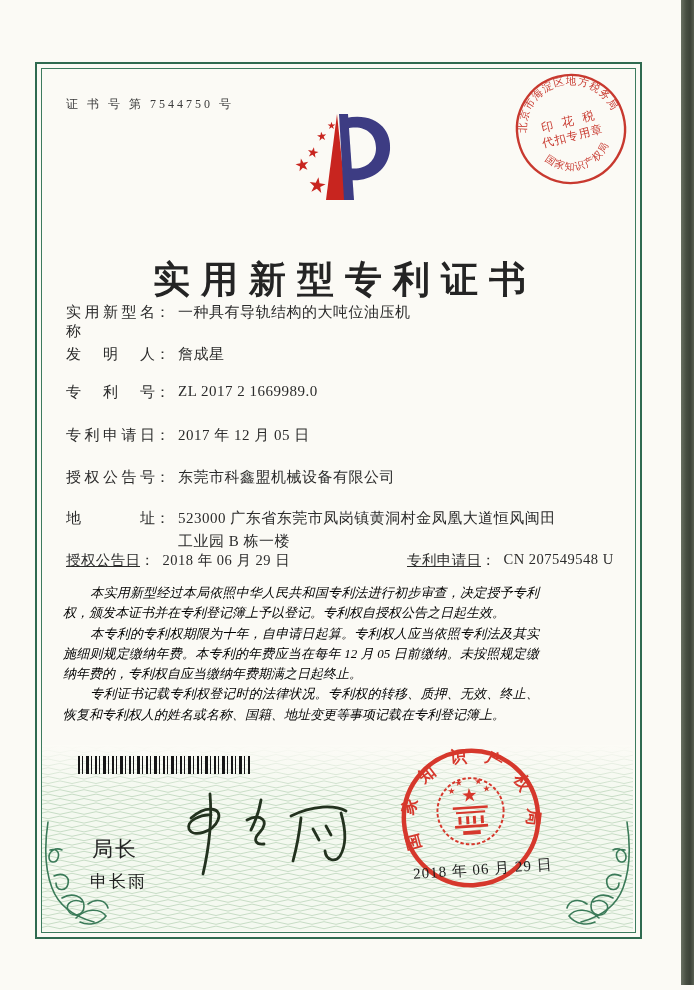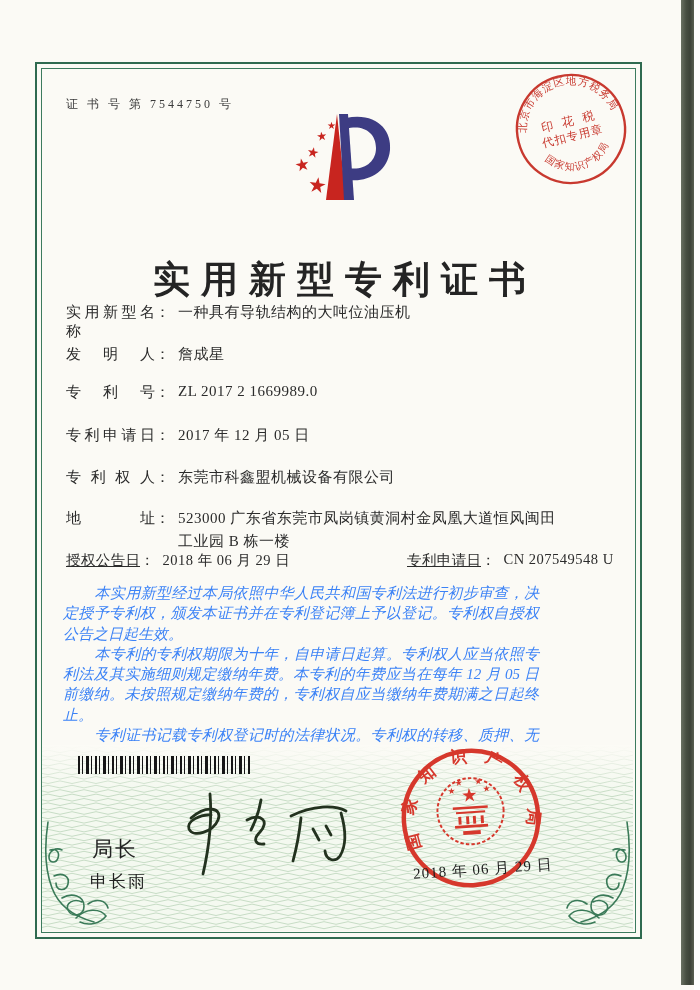--- a/index.html
+++ b/index.html
@@ -22,21 +22,21 @@
   .fields{position:absolute;left:0;top:0;width:700px;font-size:15px;color:#2b2b2b;}
   .frow{position:absolute;left:66px;display:flex;align-items:flex-start;}
   .flabel{display:inline-block;width:89px;text-align:justify;text-align-last:justify;flex:none;}
   .fcolon{flex:none;margin-right:8px;}
   .fvalue{letter-spacing:0.5px;}
   .frow.small{font-size:14.5px;}
   .flabel.narrow{width:74px;text-decoration:underline;}
   .grant-no-group{position:absolute;left:341px;top:0;display:flex;}
   .addr2{margin-top:4px;}
 
-  .body-text{position:absolute;left:63px;top:583px;width:476px;font-size:15px;line-height:20.3px;color:#3b82f6;text-align:justify;font-style:italic;}
+  .body-text{position:absolute;left:63px;top:583px;width:476px;font-size:13px;line-height:20.3px;color:#000000;text-align:justify;font-style:italic;}
   .body-text p{margin:0;text-indent:2.1em;}
 
   .wave-panel{position:absolute;left:42px;top:745px;width:591px;height:186px;overflow:hidden;background:#f4f9f0;}
   .wave-fade{position:absolute;left:0;top:0;width:100%;height:48px;background:linear-gradient(180deg,#fcfbf6,rgba(252,251,246,0));}
   .wave-panel svg.waves{position:absolute;left:0;top:0;}
 
   .flourish{position:absolute;bottom:1px;width:72px;height:110px;}
   .flourish.left{left:0;}
   .flourish.right{right:0;transform:scaleX(-1);}
 
@@ -110,21 +110,21 @@
       <span class="flabel">专利号</span>
         <span class="fcolon">：</span>
       <span class="fvalue">ZL 2017 2 1669989.0</span>
     </div>
     <div class="frow" style="top:426px">
       <span class="flabel">专利申请日</span>
         <span class="fcolon">：</span>
       <span class="fvalue">2017 年 12 月 05 日</span>
     </div>
     <div class="frow" style="top:468px">
-      <span class="flabel">专利权人</span>
+      <span class="flabel">授权公告号</span>
         <span class="fcolon">：</span>
       <span class="fvalue">东莞市科鑫盟机械设备有限公司</span>
     </div>
     <div class="frow" style="top:509px">
       <span class="flabel">地址</span>
         <span class="fcolon">：</span>
       <span class="fvalue">
         <div>523000 广东省东莞市凤岗镇黄洞村金凤凰大道恒风闽田</div>
         <div class="addr2">工业园 B 栋一楼</div>
       </span>

